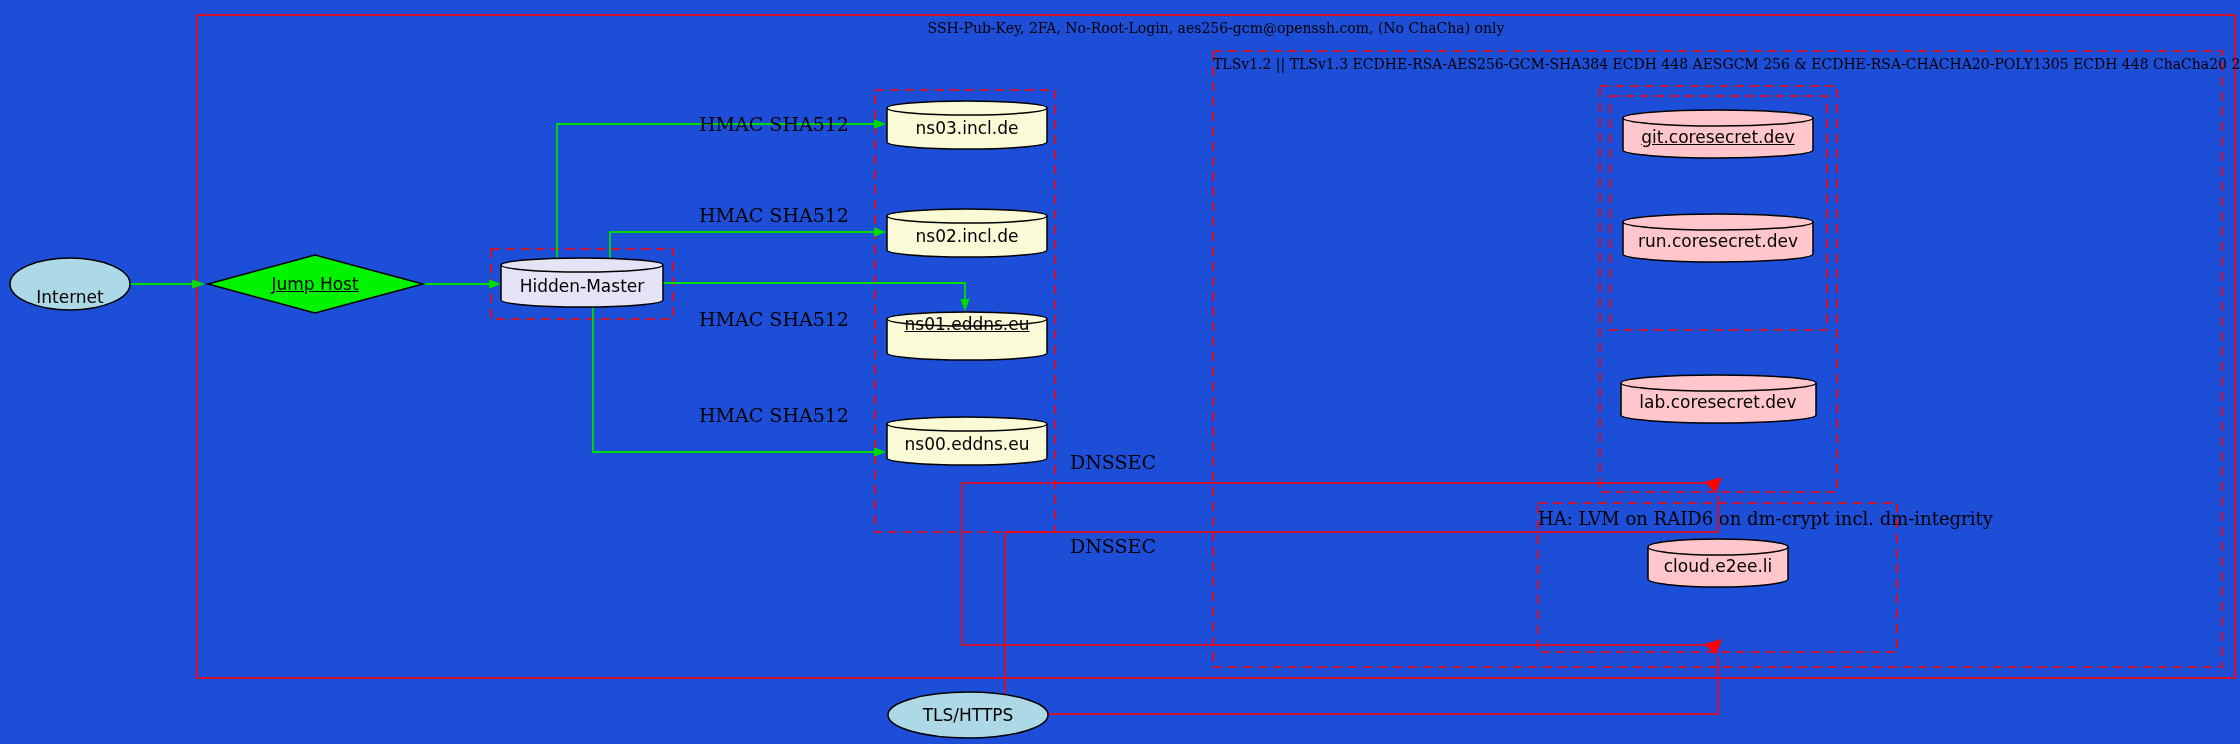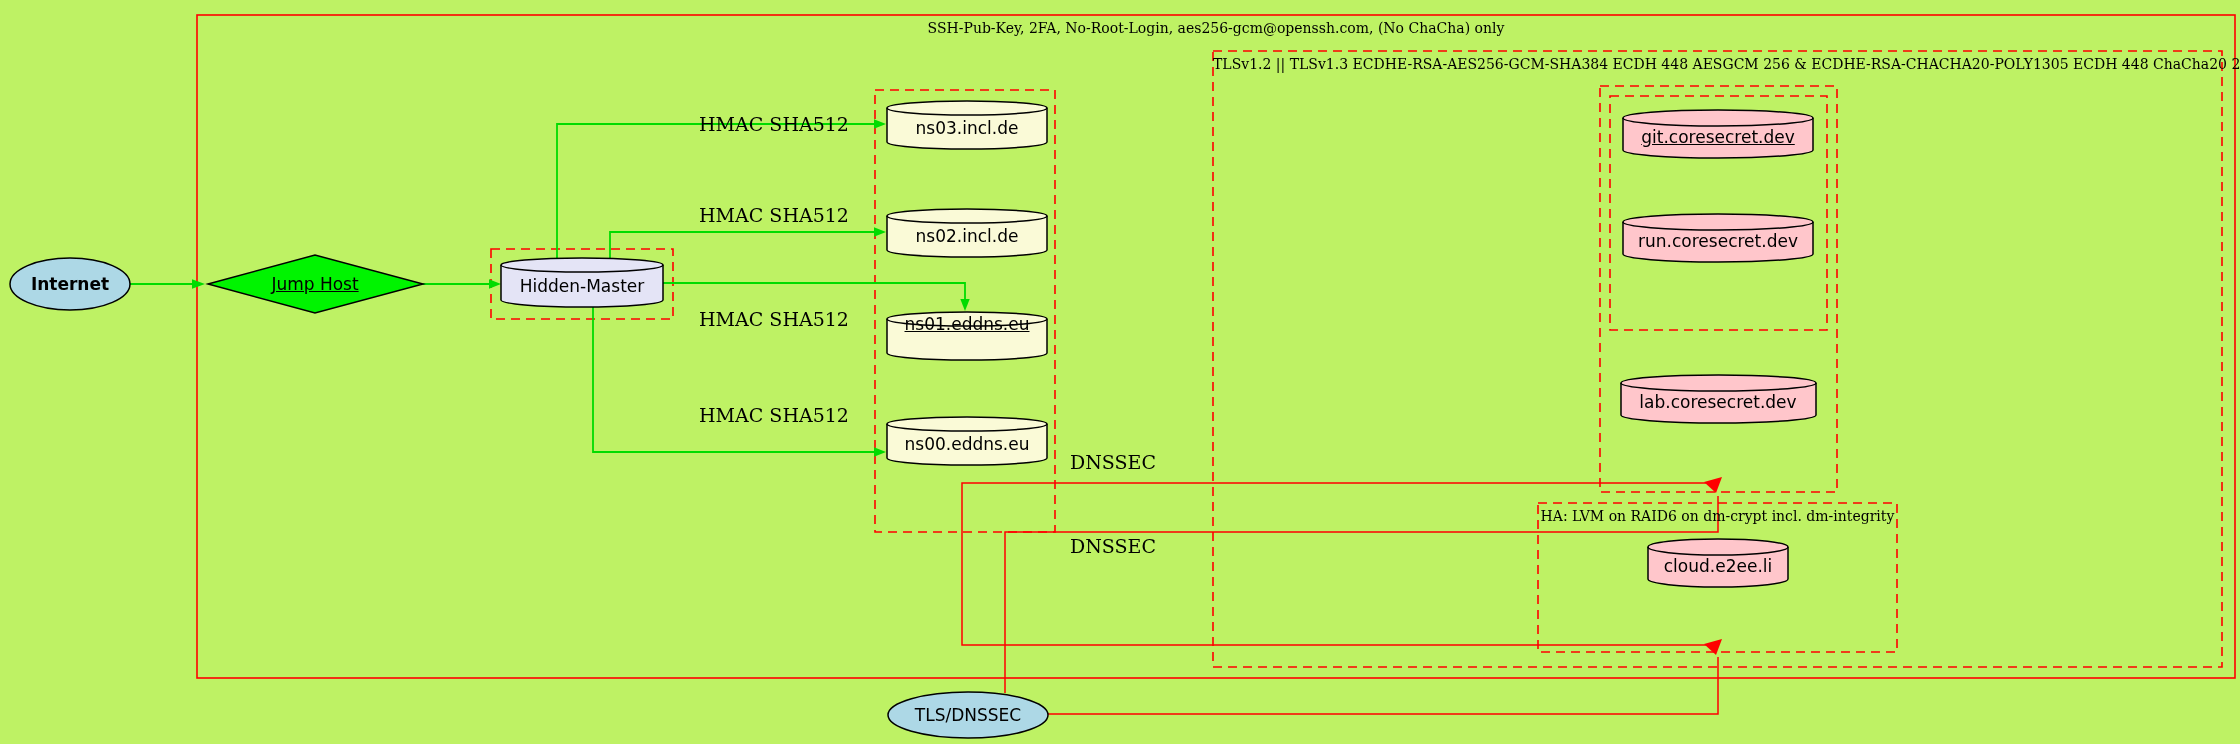--- a/index.html
+++ b/index.html
@@ -1,19 +1,19 @@
 <!DOCTYPE html>
 <html><head>
 <meta charset="utf-8">
 <style>
   html,body{margin:0;padding:0;background:#ffffff;}
   #stage{
     position:relative;
     width:2240px;height:744px;
-    background:#bef264;
+    background:#1d4ed8;
     font-family:"DejaVu Sans", sans-serif;
     overflow:hidden;
   }
   #graph{position:absolute;left:0;top:0;}
   .lbl{
     position:absolute;
     transform:translate(-50%,-50%);
     white-space:nowrap;
     color:#000;
     z-index:2;
@@ -21,21 +21,21 @@
   .node-lbl{font:17px "DejaVu Sans", sans-serif;}
   .edge-lbl{font:19px "DejaVu Serif", serif;}
   .cluster-lbl{
     position:absolute;
     text-align:center;
     white-space:nowrap;
     color:#000;
     font:14px "DejaVu Serif", serif;
     z-index:2;
   }
-  .cluster-lbl.small{font-size:14px;}
+  .cluster-lbl.small{font-size:18px;}
 </style>
 </head>
 <body>
 
 <div id="stage">
 
   <svg id="graph" width="2240" height="744" viewBox="0 0 2240 744">
 
     <rect x="197" y="15" width="2038" height="663" fill="none" stroke="#ff0000" stroke-width="1.6"></rect>
     <rect x="1213" y="51" width="1009" height="616" fill="none" stroke="#ff0000" stroke-width="1.6" stroke-dasharray="9 6"></rect>
@@ -103,32 +103,32 @@
     <path d="M1648,547 A70,8 0 0 1 1788,547 L1788,579 A70,8 0 0 1 1648,579 Z" fill="#ffc6cb" stroke="#000" stroke-width="1.5"></path>
     <path d="M1648,547 A70,8 0 0 0 1788,547" fill="none" stroke="#000" stroke-width="1.5"></path>
 
     <ellipse cx="968" cy="715" rx="80" ry="23" fill="#add8e6" stroke="#000" stroke-width="1.5"></ellipse>
   </svg>
 
   <div class="cluster-lbl" style="left:197px;width:2038px;top:20px;">SSH-Pub-Key, 2FA, No-Root-Login, aes256-gcm@openssh.com, (No ChaCha) only</div>
   <div class="cluster-lbl" style="left:1213px;width:1009px;top:56px;">TLSv1.2 || TLSv1.3 ECDHE-RSA-AES256-GCM-SHA384 ECDH 448 AESGCM 256 &amp; ECDHE-RSA-CHACHA20-POLY1305 ECDH 448 ChaCha20 256</div>
   <div class="cluster-lbl small" style="left:1538px;width:359px;top:508px;">HA: LVM on RAID6 on dm-crypt incl. dm-integrity</div>
 
-  <div class="lbl node-lbl" style="left:70px;top:284px;font-weight:bold;">Internet</div>
+  <div class="lbl node-lbl" style="left:70px;top:297px;">Internet</div>
   <div class="lbl node-lbl" style="left:315px;top:284px;text-decoration:underline;">Jump Host</div>
   <div class="lbl node-lbl" style="left:582px;top:286px;">Hidden-Master</div>
   <div class="lbl node-lbl" style="left:967px;top:128px;">ns03.incl.de</div>
   <div class="lbl node-lbl" style="left:967px;top:236px;">ns02.incl.de</div>
   <div class="lbl node-lbl" style="left:967px;top:324px;text-decoration:underline;">ns01.eddns.eu</div>
   <div class="lbl node-lbl" style="left:967px;top:444px;">ns00.eddns.eu</div>
   <div class="lbl node-lbl" style="left:1718px;top:137px;text-decoration:underline;">git.coresecret.dev</div>
   <div class="lbl node-lbl" style="left:1718px;top:241px;">run.coresecret.dev</div>
   <div class="lbl node-lbl" style="left:1718px;top:402px;">lab.coresecret.dev</div>
   <div class="lbl node-lbl" style="left:1718px;top:566px;">cloud.e2ee.li</div>
-  <div class="lbl node-lbl" style="left:968px;top:715px;">TLS/DNSSEC</div>
+  <div class="lbl node-lbl" style="left:968px;top:715px;">TLS/HTTPS</div>
 
   <div class="lbl edge-lbl" style="left:774px;top:124px;">HMAC SHA512</div>
   <div class="lbl edge-lbl" style="left:774px;top:215px;">HMAC SHA512</div>
   <div class="lbl edge-lbl" style="left:774px;top:319px;">HMAC SHA512</div>
   <div class="lbl edge-lbl" style="left:774px;top:415px;">HMAC SHA512</div>
   <div class="lbl edge-lbl" style="left:1113px;top:462px;">DNSSEC</div>
   <div class="lbl edge-lbl" style="left:1113px;top:546px;">DNSSEC</div>
 
 </div>
 

